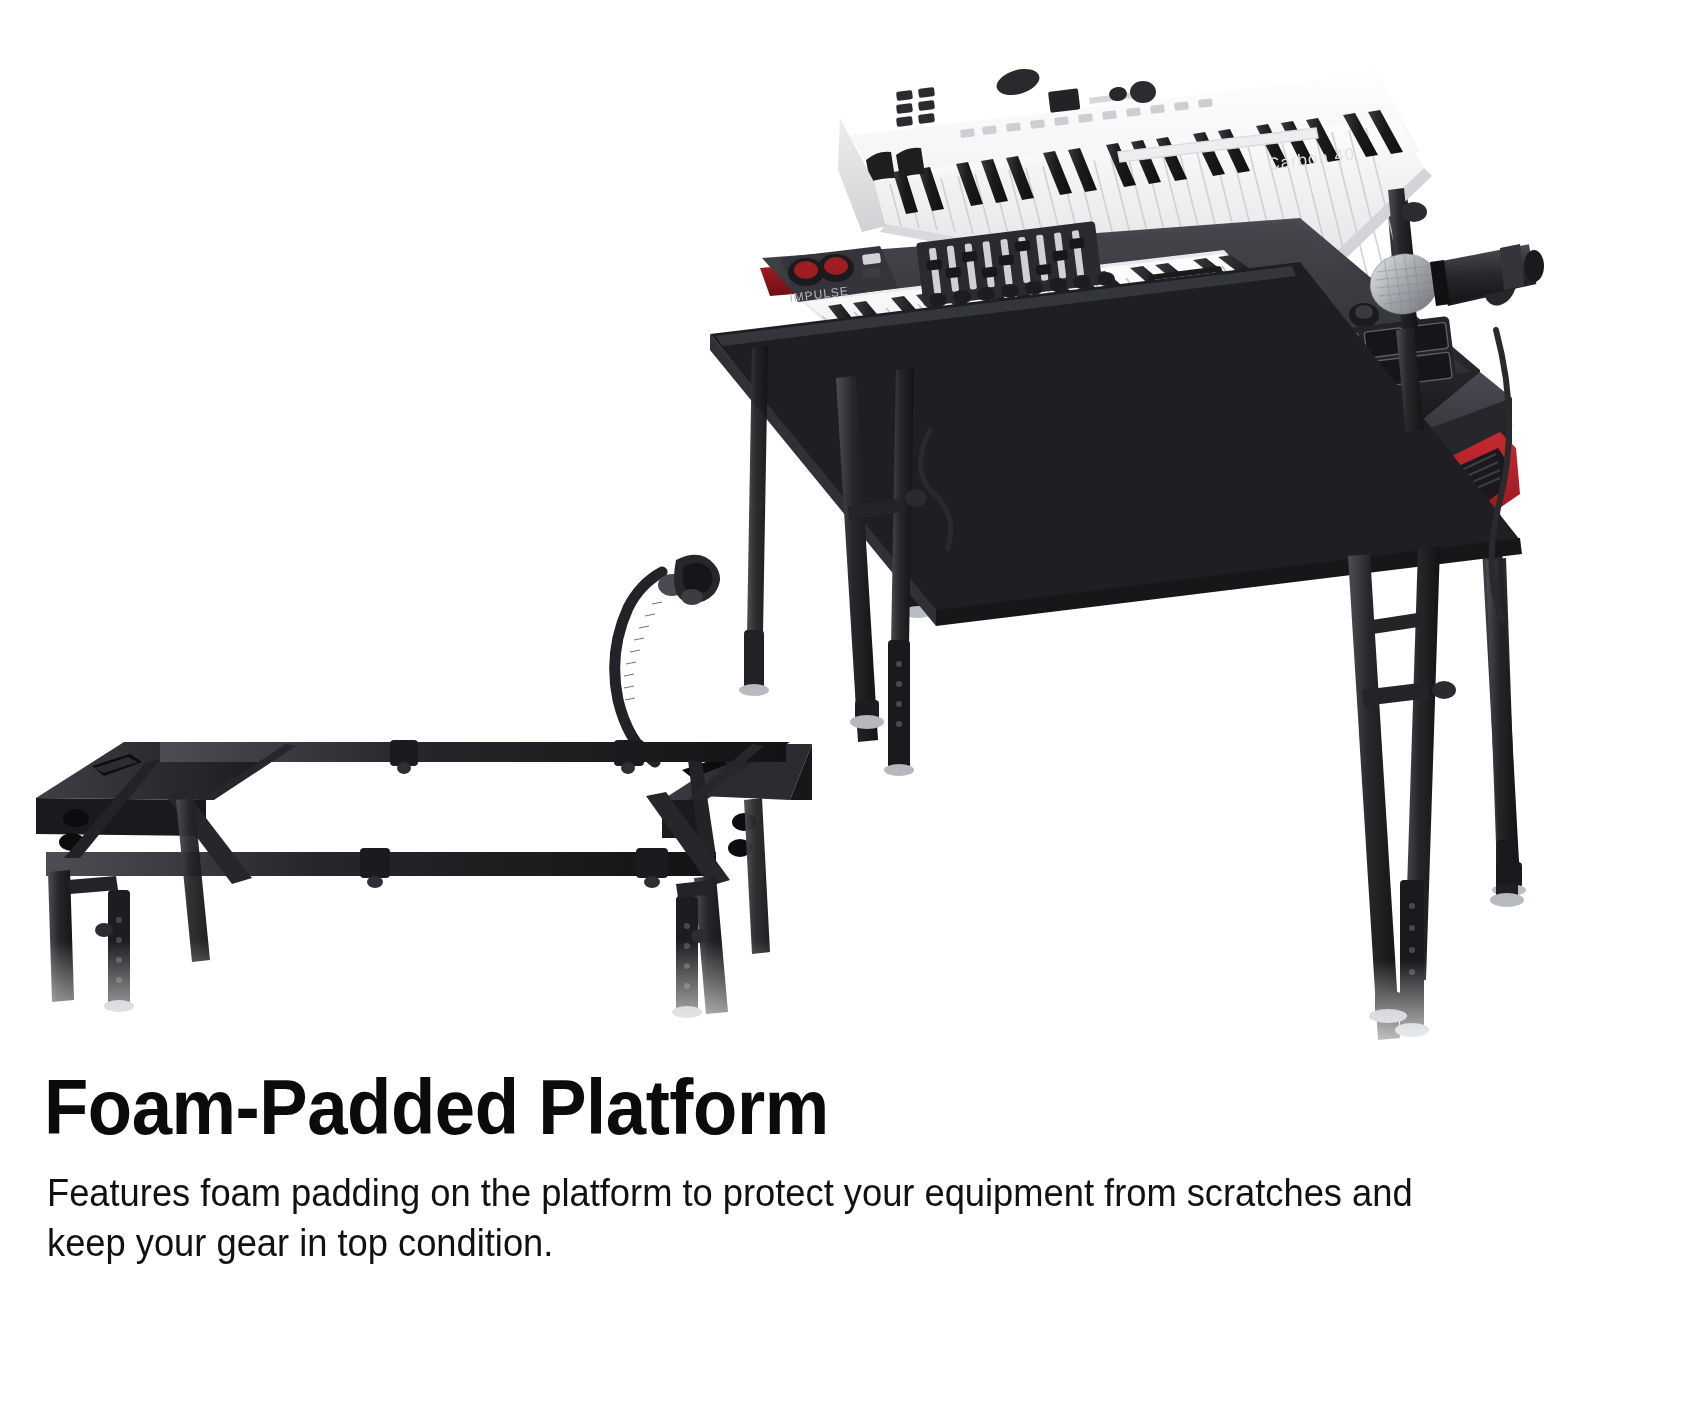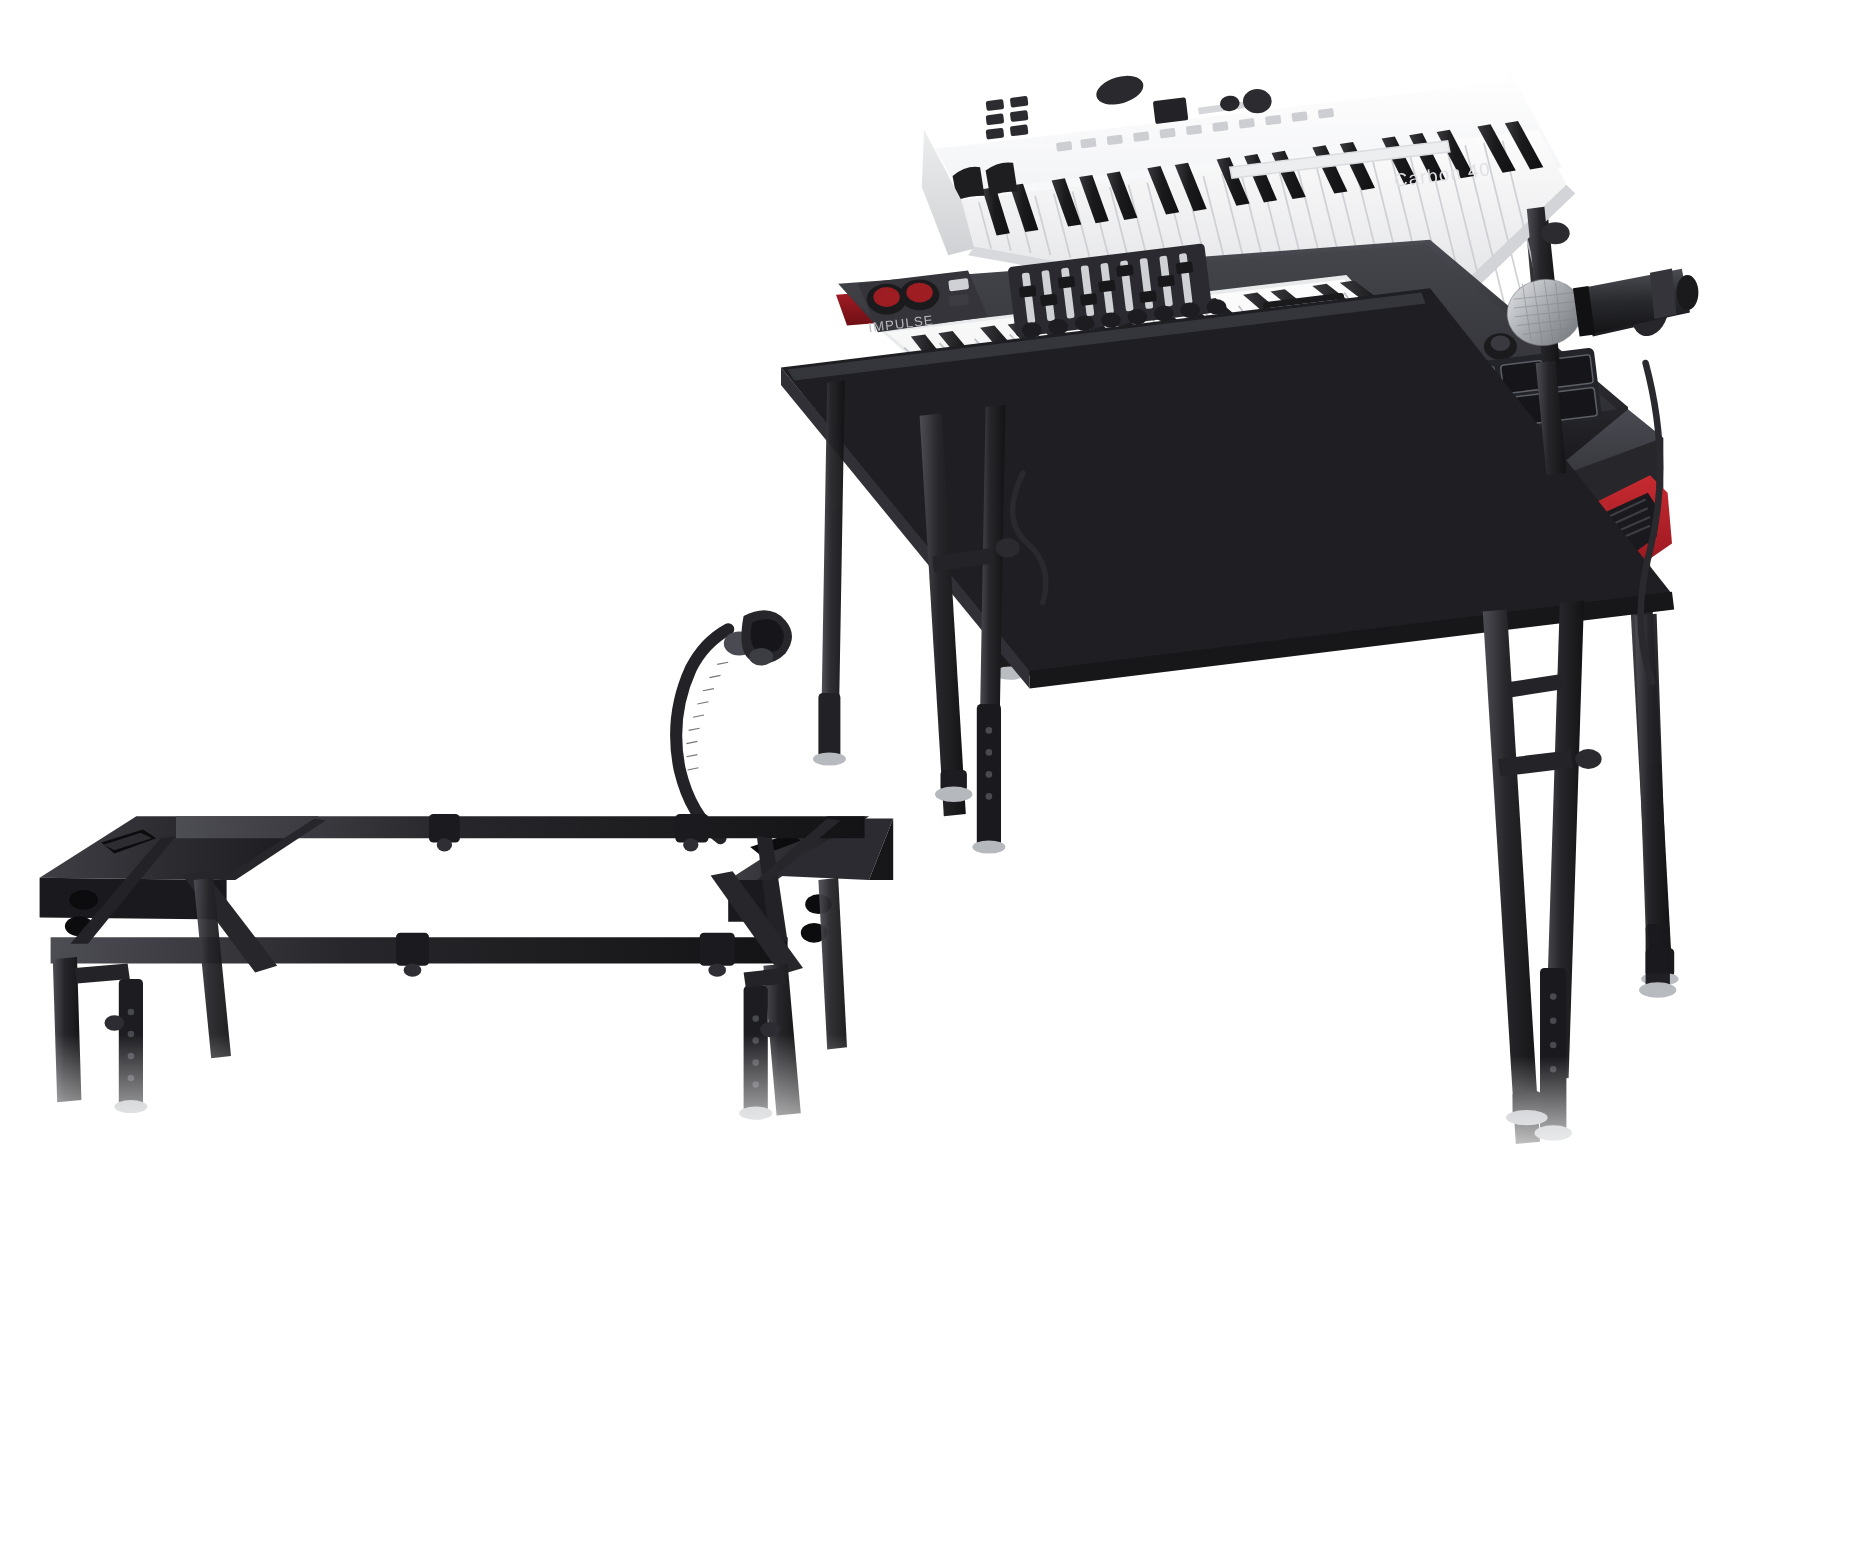--- a/index.html
+++ b/index.html
@@ -670,14 +670,21 @@
           <path d="M744 800 L762 798 L770 952 L752 954 Z" fill="url(#gMetalH)"></path>
         </g>
 
         <rect x="0" y="940" width="860" height="125" fill="url(#gFadeDown)"></rect>
       </g>
 
       <rect x="1320" y="960" width="300" height="100" fill="url(#gFadeDown)" opacity="0.9"></rect>
     </svg>
   </div>
 
+  <div id="textblock">
+    <div id="headline">Foam-Padded Platform</div>
+    <div id="subcopy">
+      <span>Features foam padding on the platform to protect your equipment from scratches</span>
+      <span>and keep your gear in top condition.</span>
+    </div>
+  </div>
 
 </div>
 
 </body></html>

